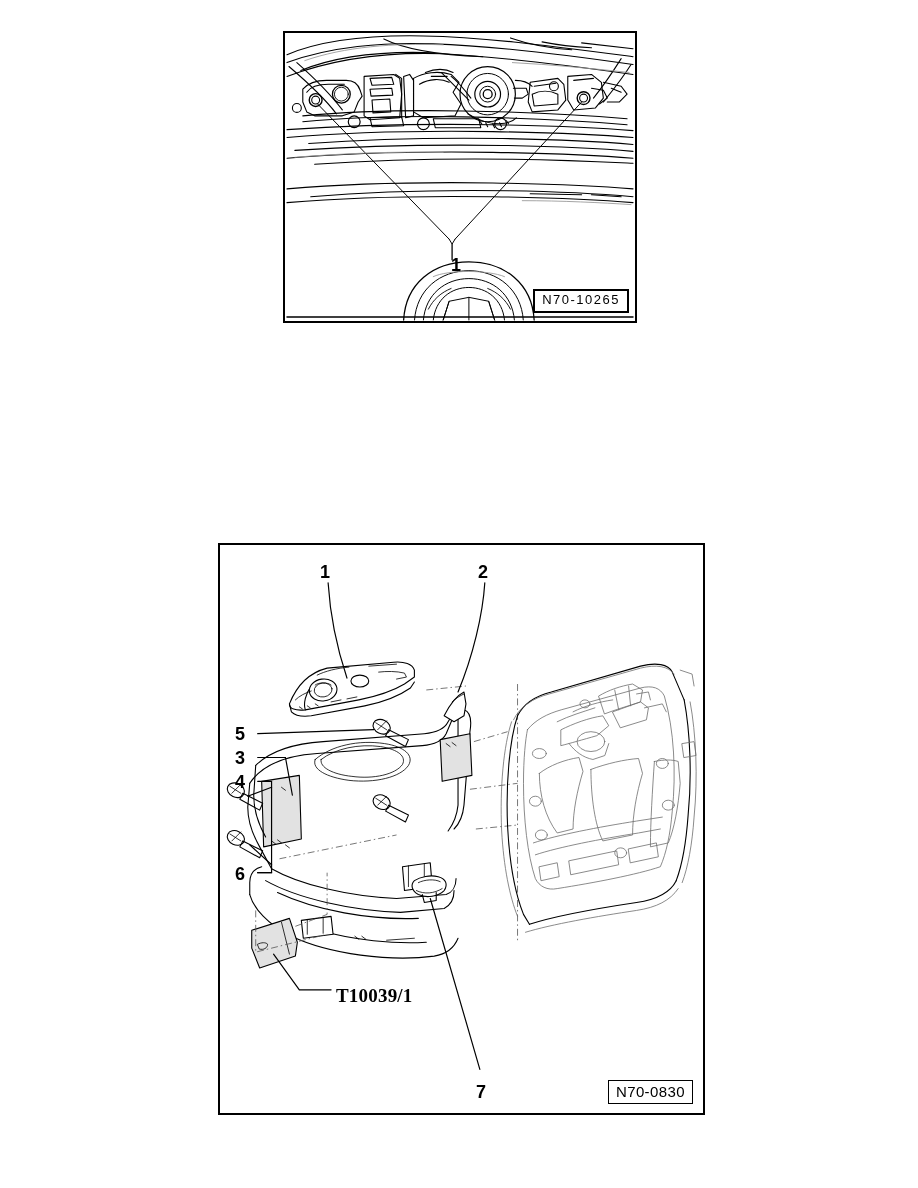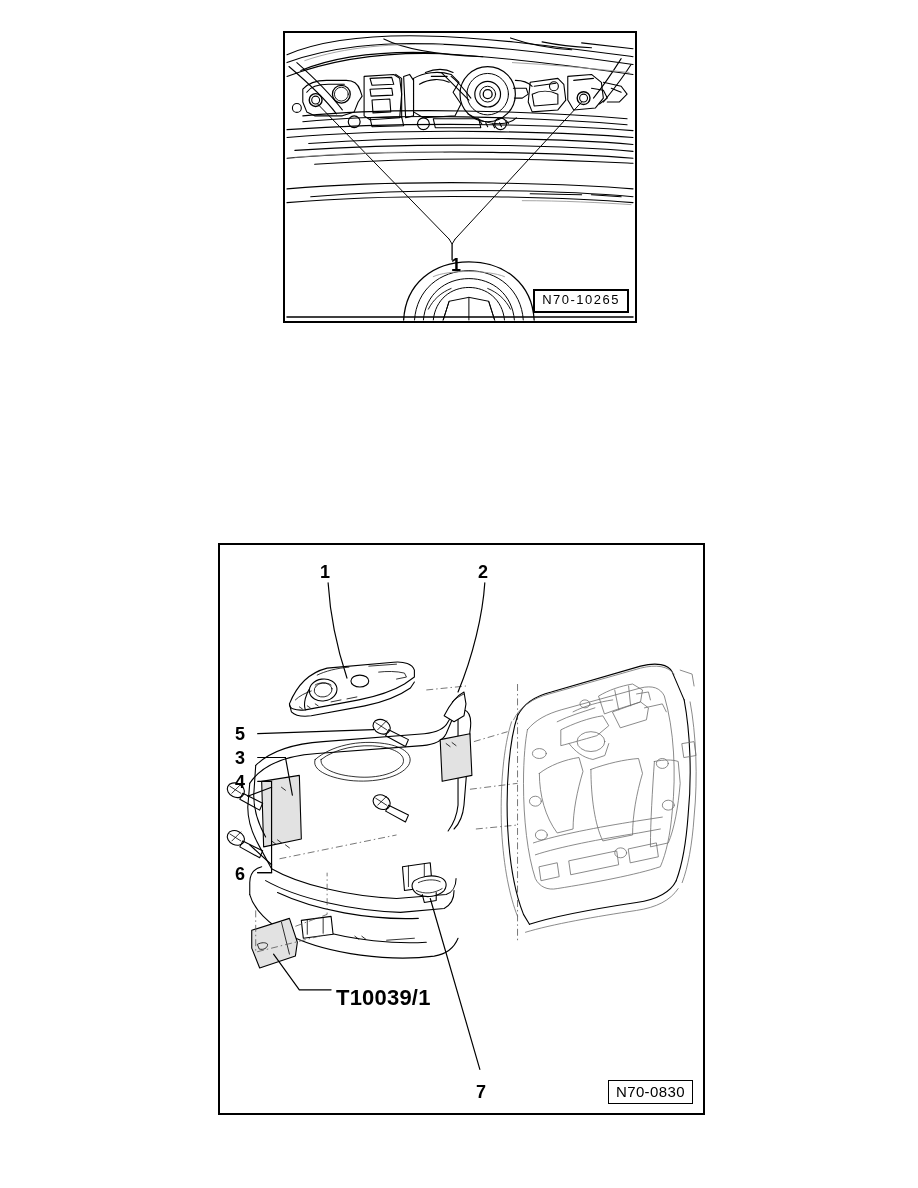--- a/index.html
+++ b/index.html
@@ -53,23 +53,23 @@
     font-size: 17px;
     color: #000000;
     line-height: 1;
     white-space: nowrap;
   }
   .callout.big {
     font-size: 18px;
   }
   .tool-label {
     position: absolute;
-    font-family: Liberation Sans, sans-serif;
+    font-family: Liberation Serif, serif;
     font-weight: bold;
-    font-size: 22px;
+    font-size: 19px;
     color: #000000;
     letter-spacing: 0.2px;
     white-space: nowrap;
   }
   .fig-id {
     position: absolute;
     border: 2px solid #000000;
     background: #ffffff;
     font-family: "Liberation Sans", sans-serif;
     font-size: 13px;

